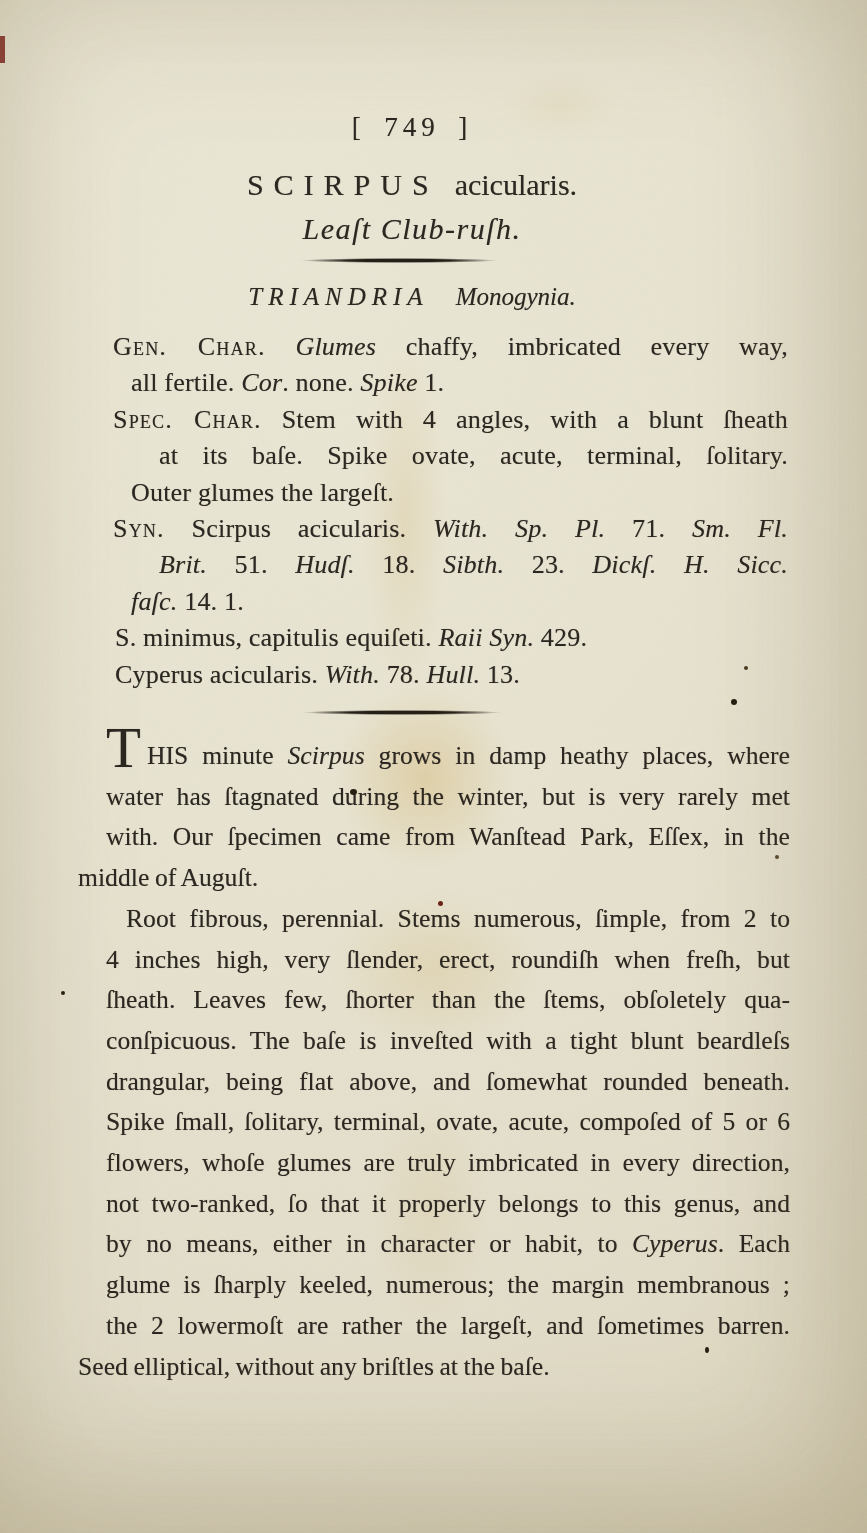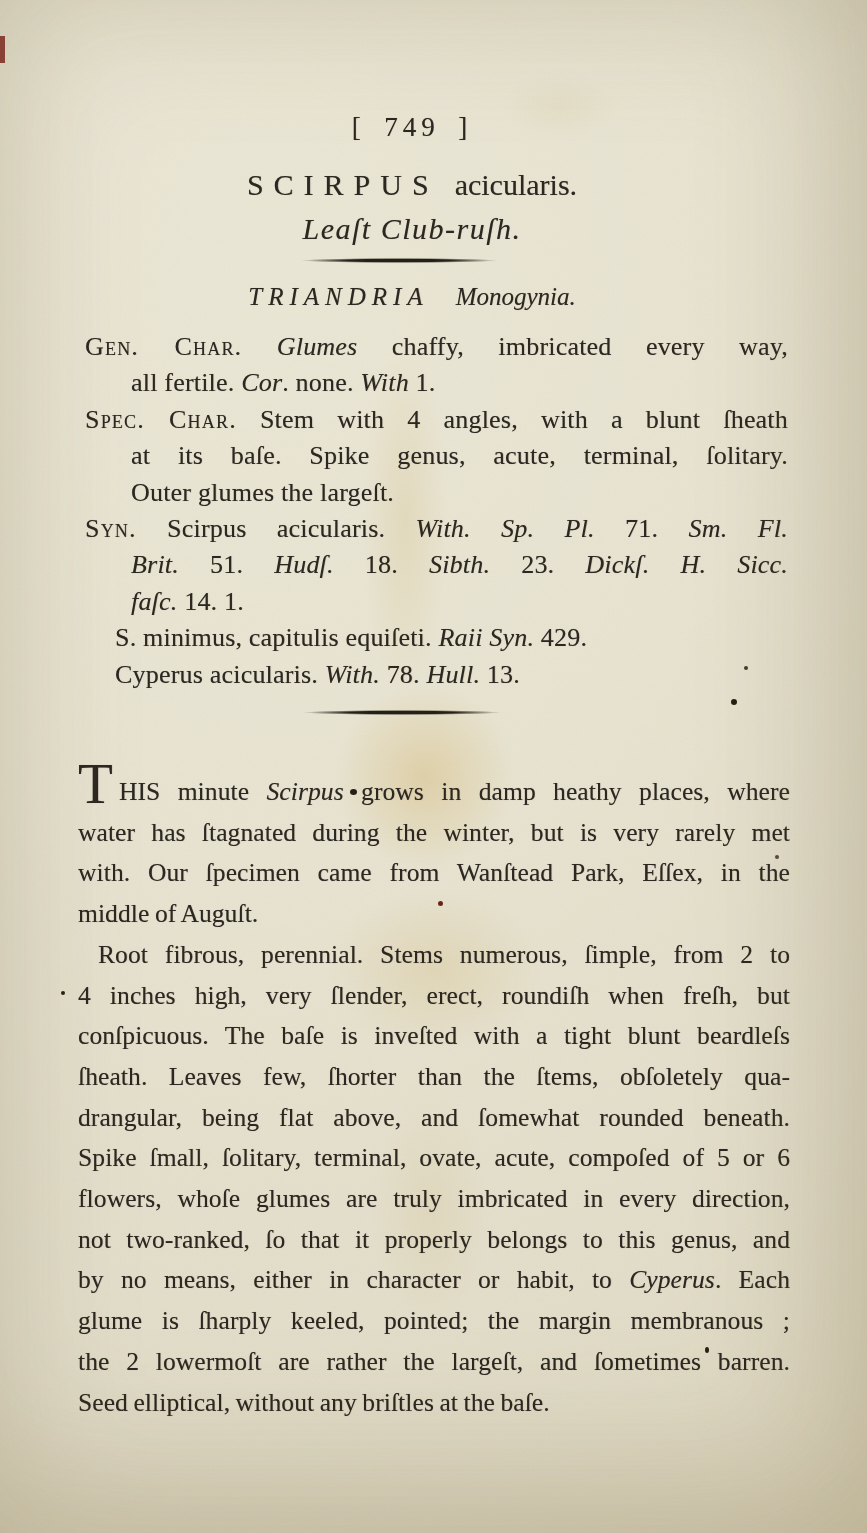--- a/index.html
+++ b/index.html
@@ -22,27 +22,27 @@
   .title .genus{letter-spacing:10px;margin-right:16px;}
   .subtitle{top:212px;font-size:30px;font-style:italic;letter-spacing:1.5px;}
   .taxonomy{top:283px;font-size:25px;font-style:italic;}
   .taxonomy .cls{letter-spacing:6px;margin-right:27px;}
   
   .rule{position:absolute;height:5px;
     background:radial-gradient(50% 50% at 50% 50%, #241f17 52%, rgba(36,31,23,0) 100%);}
   
   .syn-block{position:absolute;left:85px;top:329px;width:703px;
     font-size:26px;line-height:36.4px;letter-spacing:.2px;}
-  .body-block{position:absolute;left:78px;top:772px;width:712px;
+  .body-block{position:absolute;left:78px;top:736px;width:712px;
     font-size:25.5px;line-height:40.7px;letter-spacing:.1px;word-spacing:-1px;}
   .tline{white-space:normal;}
   .i1{padding-left:46px;}
   .i2{padding-left:30px;}
   .ip{text-indent:20px;}
-  .j{text-align:justify;text-align-last:justify;}
+  .j{text-align:justify;text-align-last:justify;margin-left:28px;}
   .it{font-style:italic;}
   .sc{font-variant-caps:small-caps;letter-spacing:1.2px;}
   .dropcap{font-size:57px;line-height:0;position:relative;top:3px;margin-right:6px;}
   
   .stain{position:absolute;pointer-events:none;}
   .stainA{left:330px;top:262px;width:150px;height:470px;
     background:radial-gradient(38% 50% at 50% 55%, rgba(192,152,58,.14), rgba(192,152,58,0) 75%);}
   .stainB{left:300px;top:660px;width:250px;height:260px;
     background:radial-gradient(50% 50% at 50% 45%, rgba(198,152,52,.26), rgba(198,152,52,0) 72%);}
   .stainC{left:290px;top:860px;width:290px;height:220px;
@@ -76,48 +76,48 @@
   <div class="hdr subtitle ink">Leaſt Club-ruſh.</div>
 
   <div class="rule" id="rule1" style="left:301px;top:258px;width:196px;"></div>
 
   <div class="hdr taxonomy ink">
     <span class="cls">TRIANDRIA</span><span>Monogynia.</span>
   </div>
 
   <div class="syn-block ink">
       <div class="tline j"><span class="sc">Gen. Char.</span><span>  </span><span class="it">Glumes</span><span> chaffy, imbricated every way,</span></div>
-      <div class="tline i1"><span>all fertile.  </span><span class="it">Cor</span><span>. none.  </span><span class="it">With</span><span> 1.</span></div>
+      <div class="tline i1"><span>all fertile.  </span><span class="it">Cor</span><span>. none.  </span><span class="it">Spike</span><span> 1.</span></div>
       <div class="tline j"><span class="sc">Spec. Char.</span><span>  Stem with 4 angles, with a blunt ſheath</span></div>
-      <div class="tline i1 j"><span>at its baſe.  Spike genus, acute, terminal, ſolitary.</span></div>
+      <div class="tline i1 j"><span>at its baſe.  Spike ovate, acute, terminal, ſolitary.</span></div>
       <div class="tline i1"><span>Outer glumes the largeſt.</span></div>
       <div class="tline j"><span class="sc">Syn.</span><span>  Scirpus acicularis.  </span><span class="it">With. Sp. Pl.</span><span> 71.  </span><span class="it">Sm. Fl.</span></div>
       <div class="tline i1 j"><span class="it">Brit.</span><span> 51.  </span><span class="it">Hudſ.</span><span> 18.  </span><span class="it">Sibth.</span><span> 23.  </span><span class="it">Dickſ. H. Sicc.</span></div>
       <div class="tline i1"><span class="it">faſc.</span><span> 14. 1.</span></div>
       <div class="tline i2"><span>S. minimus, capitulis equiſeti.  </span><span class="it">Raii Syn.</span><span> 429.</span></div>
       <div class="tline i2"><span>Cyperus acicularis.  </span><span class="it">With.</span><span> 78.  </span><span class="it">Hull.</span><span> 13.</span></div>
     </div>
 
   <div class="rule" id="rule2" style="left:303px;top:710px;width:198px;"></div>
 
   <div class="body-block ink">
       <div class="tline j"><span class="dropcap">T</span><span>HIS minute </span><span class="it">Scirpus</span><span> grows in damp heathy places, where</span></div>
       <div class="tline j"><span>water has ſtagnated during the winter, but is very rarely met</span></div>
       <div class="tline j"><span>with.  Our ſpecimen came from Wanſtead Park, Eſſex, in the</span></div>
       <div class="tline "><span>middle of Auguſt.</span></div>
       <div class="tline ip j"><span>Root fibrous, perennial.  Stems numerous, ſimple, from 2 to</span></div>
       <div class="tline j"><span>4 inches high, very ſlender, erect, roundiſh when freſh, but</span></div>
+      <div class="tline j"><span>ſheath.  Leaves few, ſhorter than the ſtems, obſoletely qua-</span></div>
       <div class="tline j"><span>conſpicuous.  The baſe is inveſted with a tight blunt beardleſs</span></div>
-      <div class="tline j"><span>ſheath.  Leaves few, ſhorter than the ſtems, obſoletely qua-</span></div>
       <div class="tline j"><span>drangular, being flat above, and ſomewhat rounded beneath.</span></div>
       <div class="tline j"><span>Spike ſmall, ſolitary, terminal, ovate, acute, compoſed of 5 or 6</span></div>
       <div class="tline j"><span>flowers, whoſe glumes are truly imbricated in every direction,</span></div>
       <div class="tline j"><span>not two-ranked, ſo that it properly belongs to this genus, and</span></div>
       <div class="tline j"><span>by no means, either in character or habit, to </span><span class="it">Cyperus</span><span>.  Each</span></div>
-      <div class="tline j"><span>glume is ſharply keeled, pointed; the margin membranous ;</span></div>
+      <div class="tline j"><span>glume is ſharply keeled, numerous; the margin membranous ;</span></div>
       <div class="tline j"><span>the 2 lowermoſt are rather the largeſt, and ſometimes barren.</span></div>
       <div class="tline "><span>Seed elliptical, without any briſtles at the baſe.</span></div>
     </div>
 
   <div class="speck" style="left:731px;top:699px;width:6px;height:6px;"></div>
   <div class="speck" style="left:350px;top:789px;width:7px;height:6px;"></div>
   <div class="speck" style="left:438px;top:901px;width:5px;height:5px;background:#6a2414;"></div>
   <div class="speck" style="left:61px;top:991px;width:4px;height:4px;"></div>
   <div class="speck" style="left:705px;top:1347px;width:4px;height:6px;"></div>
   <div class="speck" style="left:775px;top:855px;width:4px;height:4px;background:#5d4a2a;"></div>

